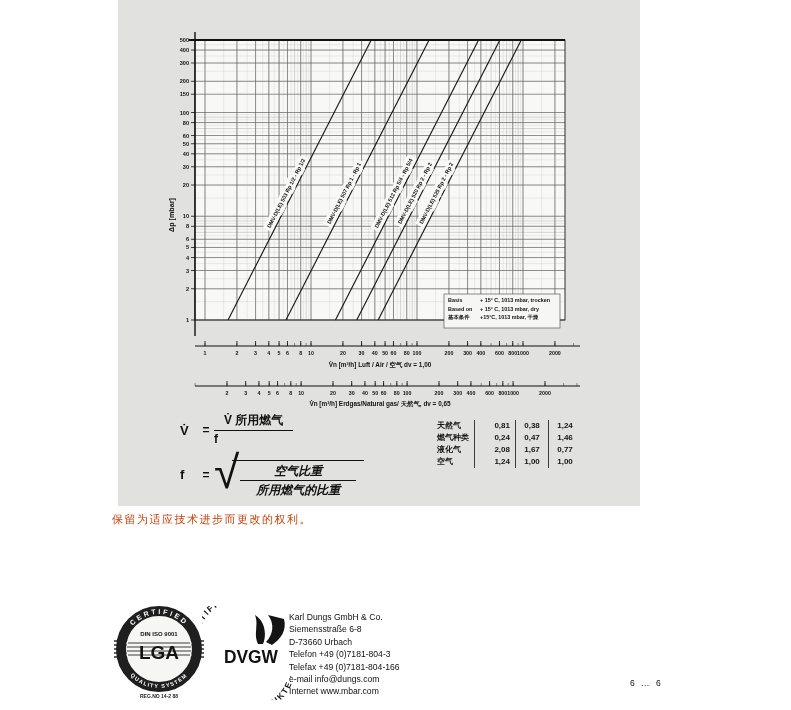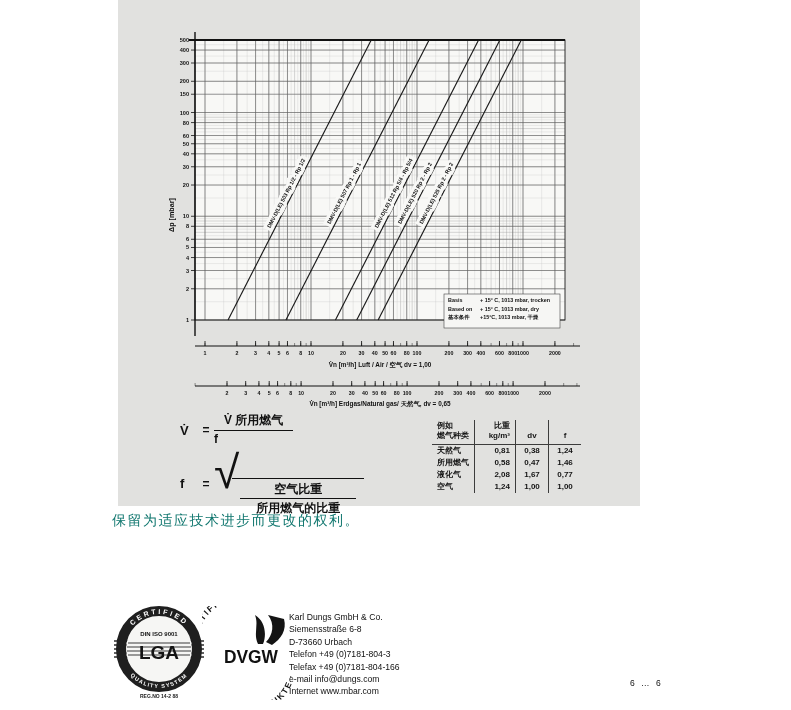--- a/index.html
+++ b/index.html
@@ -10,34 +10,34 @@
   
   .formula-wrap{position:absolute;left:62px;top:414px;width:250px;font-weight:600;font-size:12px;color:#111;}
   .frow{display:flex;align-items:center;margin-bottom:6px;}
   .fsym{width:18px;text-align:left;font-size:13px;}
   .feq{width:16px;text-align:center;}
   .frac{display:inline-block;text-align:left;line-height:1.15;}
   .frac .num{display:block;border-bottom:1.4px solid #111;padding:0 10px 2px;}
   .frac .den{display:block;padding-top:2px;}
   .sqrt-row{display:flex;align-items:flex-start;}
   .sqrt-sym{font-size:46px;font-weight:400;line-height:42px;margin:-2px -7px 0 0;}
-  .sqrt-body{border-top:1.6px solid #111;margin-top:25px;padding:3px 8px 0 8px;}
+  .sqrt-body{border-top:1.6px solid #111;margin-top:7px;padding:3px 8px 0 8px;font-style:italic;}
   .frac2{text-align:center;line-height:1.2;}
   .frac2 .num{display:inline-block;border-bottom:1.4px solid #111;padding:0 34px 2px;}
   .frac2 .den{display:block;padding-top:2px;}
   
   .gas-table{position:absolute;left:314px;top:420px;border-collapse:collapse;
              font-size:8px;font-weight:600;color:#141414;line-height:1.25;}
   .gas-table td{padding:1px 5px;vertical-align:bottom;}
   .gas-table td+td{border-left:1px solid #3c3c3c;}
   .gas-table tr.hdr td{border-bottom:1px solid #3c3c3c;padding-bottom:3px;}
   .gas-table td.num{text-align:right;min-width:30px;}
   .gas-table td.ctr{text-align:center;min-width:22px;}
-  .notice{position:absolute;left:112px;top:512px;font-size:14px;font-weight:500;
-          letter-spacing:1.5px;color:#0f766e;}
+  .notice{position:absolute;left:112px;top:512px;font-size:11px;font-weight:500;
+          letter-spacing:1.5px;color:#c2410c;}
   .contact{position:absolute;left:289px;top:611px;font-size:8.6px;font-weight:400;
            line-height:12.4px;color:#101010;}
   .page-num{position:absolute;left:630px;top:678px;font-size:8.5px;font-weight:400;
             letter-spacing:2px;color:#101010;}
   .badge{position:absolute;}
 </style>
 </head>
 <body>
 
 <div class="panel">
@@ -433,41 +433,29 @@
             <span class="num">空气比重</span>
             <span class="den">所用燃气的比重</span>
           </span>
         </span>
       </span>
     </div>
   </div>
 
   <table class="gas-table">
     <tbody>
-        <tr class="hdr">
-      <td>
-        <span>例如</span><br>
-        <span>燃气种类</span>
-      </td>
-      <td class="num">
-        <span>比重</span><br>
-        <span>kg/m³</span>
-      </td>
-      <td class="ctr">dv</td>
-      <td class="ctr">f</td>
-    </tr>
     <tr>
       <td>天然气</td>
       <td class="num">0,81</td>
       <td class="ctr">0,38</td>
       <td class="ctr">1,24</td>
     </tr>
     <tr>
-      <td>所用燃气</td>
-      <td class="num">0,58</td>
+      <td>燃气种类</td>
+      <td class="num">0,24</td>
       <td class="ctr">0,47</td>
       <td class="ctr">1,46</td>
     </tr>
     <tr>
       <td>液化气</td>
       <td class="num">2,08</td>
       <td class="ctr">1,67</td>
       <td class="ctr">0,77</td>
     </tr>
     <tr>

